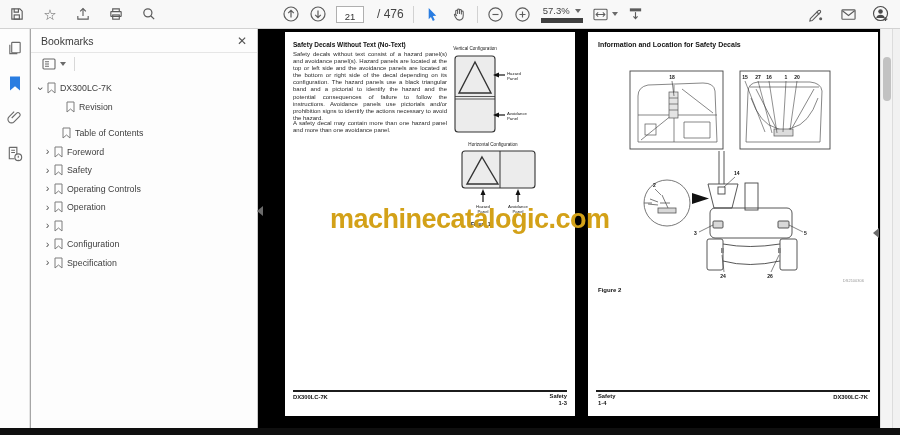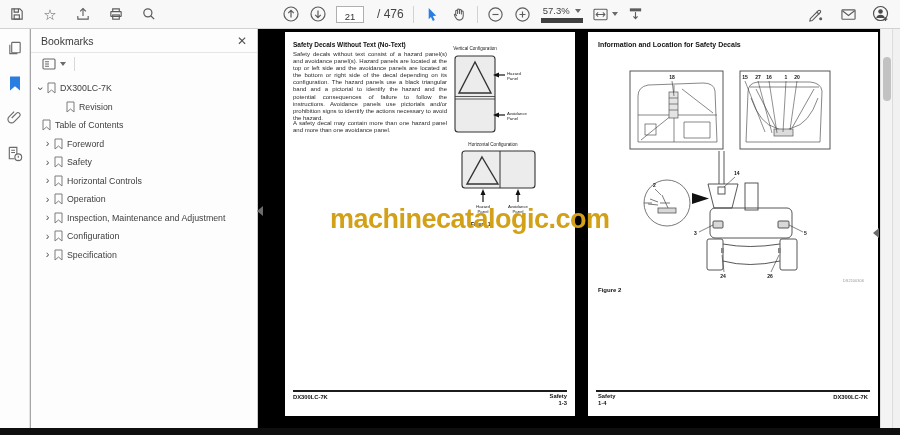--- a/index.html
+++ b/index.html
@@ -256,21 +256,21 @@
   <div class="bm-item" style="padding-left: 24px;">
     <span class="bm-chevron"></span>
     <span class="bm-flag">
       <svg width="9" height="12" viewBox="0 0 9 12">
               <path d="M1 1 h7 v10 L4.5 8 L1 11 Z" fill="none" stroke="#7d7d7d" stroke-width="1"></path>
             </svg>
     </span>
     <span class="bm-label">Revision</span>
   </div>
 
-  <div class="bm-item" style="padding-left: 0;">
+  <div class="bm-item" style="padding-left: 20px; margin-top: 8px;">
     <span class="bm-chevron"></span>
     <span class="bm-flag">
       <svg width="9" height="12" viewBox="0 0 9 12">
               <path d="M1 1 h7 v10 L4.5 8 L1 11 Z" fill="none" stroke="#7d7d7d" stroke-width="1"></path>
             </svg>
     </span>
     <span class="bm-label">Table of Contents</span>
   </div>
 
   <div class="bm-item" style="padding-left: 12px;">
@@ -293,41 +293,40 @@
     <span class="bm-label">Safety</span>
   </div>
 
   <div class="bm-item" style="padding-left: 12px;">
     <span class="bm-chevron">›</span>
     <span class="bm-flag">
       <svg width="9" height="12" viewBox="0 0 9 12">
               <path d="M1 1 h7 v10 L4.5 8 L1 11 Z" fill="none" stroke="#7d7d7d" stroke-width="1"></path>
             </svg>
     </span>
-    <span class="bm-label">Horizontal Controls</span>
+    <span class="bm-label">Operating Controls</span>
   </div>
 
   <div class="bm-item" style="padding-left: 12px;">
     <span class="bm-chevron">›</span>
     <span class="bm-flag">
       <svg width="9" height="12" viewBox="0 0 9 12">
               <path d="M1 1 h7 v10 L4.5 8 L1 11 Z" fill="none" stroke="#7d7d7d" stroke-width="1"></path>
             </svg>
     </span>
     <span class="bm-label">Operation</span>
   </div>
 
   <div class="bm-item" style="padding-left: 12px;">
     <span class="bm-chevron">›</span>
     <span class="bm-flag">
       <svg width="9" height="12" viewBox="0 0 9 12">
               <path d="M1 1 h7 v10 L4.5 8 L1 11 Z" fill="none" stroke="#7d7d7d" stroke-width="1"></path>
             </svg>
     </span>
-    <span class="bm-label">Inspection, Maintenance and Adjustment</span>
   </div>
 
   <div class="bm-item" style="padding-left: 12px;">
     <span class="bm-chevron">›</span>
     <span class="bm-flag">
       <svg width="9" height="12" viewBox="0 0 9 12">
               <path d="M1 1 h7 v10 L4.5 8 L1 11 Z" fill="none" stroke="#7d7d7d" stroke-width="1"></path>
             </svg>
     </span>
     <span class="bm-label">Configuration</span>

